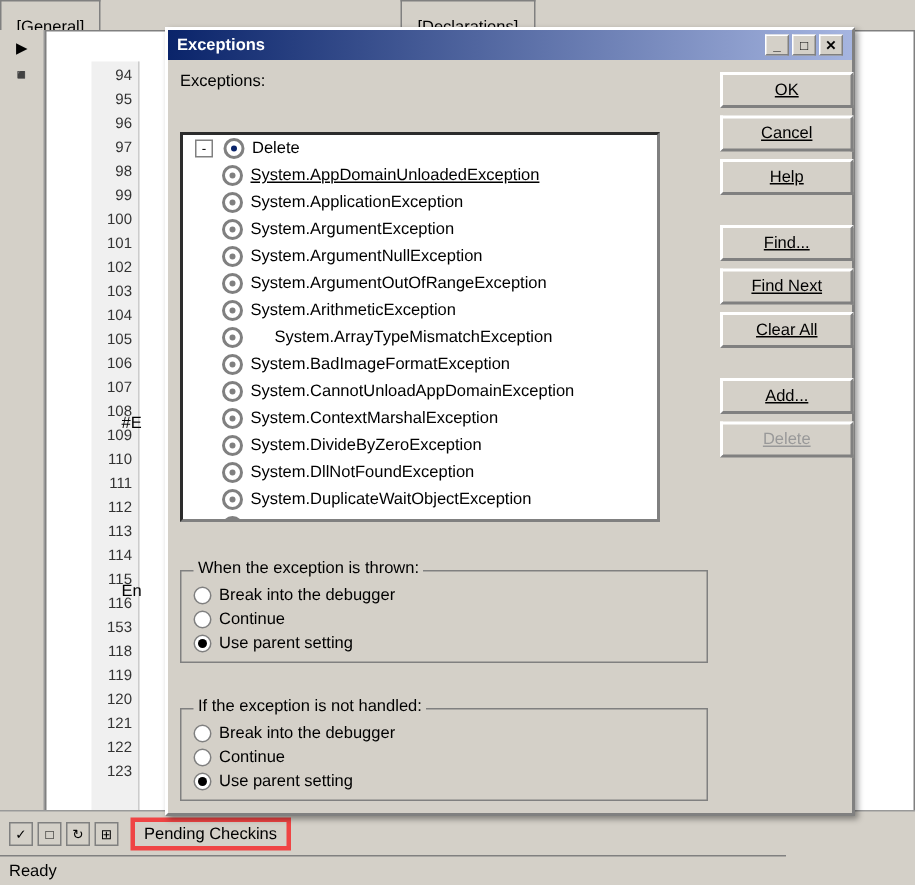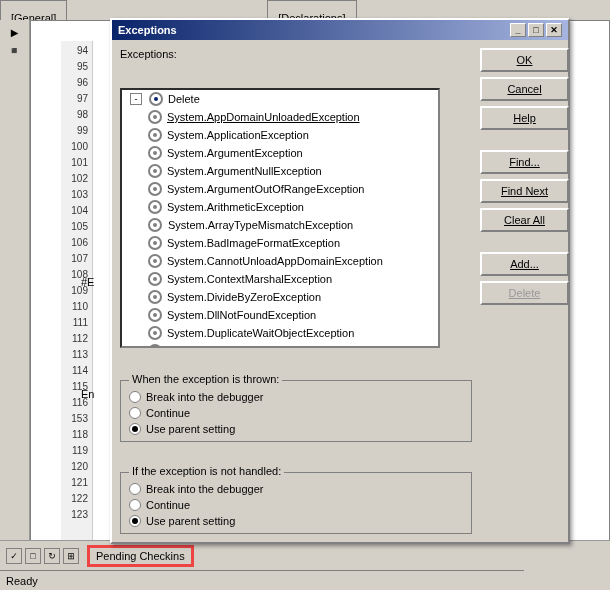--- a/index.html
+++ b/index.html
@@ -477,21 +477,21 @@
           <span style="margin-left:3px;">System.ArgumentOutOfRangeException</span>
         </div>
         <div class="tree-item">
           <span class="tree-indent" style="width:22px"></span>
           <div class="item-icon"></div>
           <span style="margin-left:3px;">System.ArithmeticException</span>
         </div>
         <div class="tree-item">
           <span class="tree-indent" style="width:22px"></span>
           <div class="item-icon"></div>
-          <span style="margin-left:4px;">System.ArrayTypeMismatchException</span>
+          <span style="margin-left:19px;">System.ArrayTypeMismatchException</span>
         </div>
         <div class="tree-item">
           <span class="tree-indent" style="width:22px"></span>
           <div class="item-icon"></div>
           <span style="margin-left:3px;">System.BadImageFormatException</span>
         </div>
         <div class="tree-item">
           <span class="tree-indent" style="width:22px"></span>
           <div class="item-icon"></div>
           <span style="margin-left:3px;">System.CannotUnloadAppDomainException</span>

